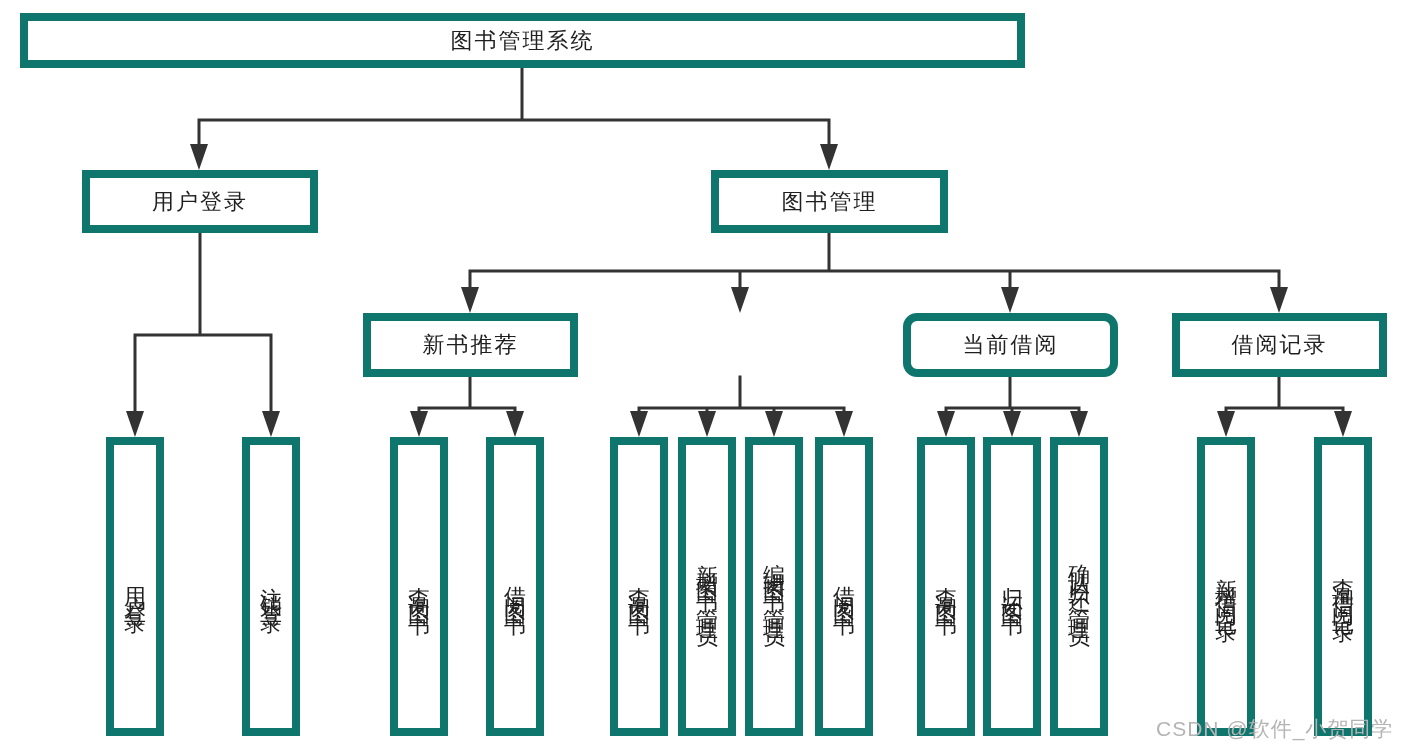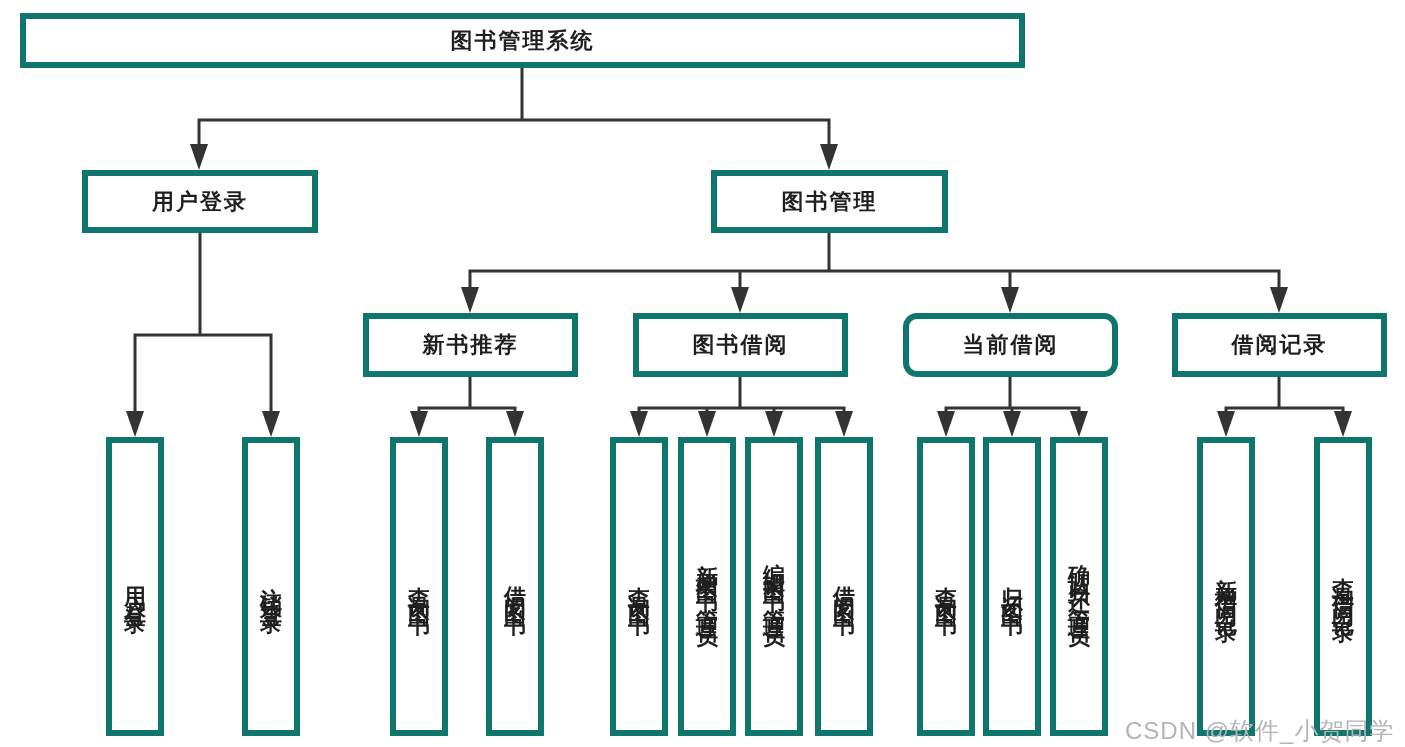--- a/index.html
+++ b/index.html
@@ -14,29 +14,28 @@
   }
   #wires {
     position: absolute;
     left: 0; top: 0;
     width: 1405px; height: 747px;
     pointer-events: none;
   }
   .node {
     position: absolute;
     box-sizing: border-box;
-    border: 6px solid #0f766e;
+    border: 8px solid #0f766e;
     background: #ffffff;
     display: flex;
     align-items: center;
     justify-content: center;
     font-size: 22px;
     letter-spacing: 2px;
     white-space: nowrap;
-    font-weight: bold;
   }
   .leaf { letter-spacing: 0; }
   .leaf .vtext {
     writing-mode: vertical-rl;
     text-orientation: upright;
     letter-spacing: 9px;
     font-size: 22px;
     line-height: 1;
   }
   
@@ -54,23 +53,23 @@
   .leaf { top: 437px; width: 58px; height: 299px; }
   .n-a1 { left: 106px; }  .n-a2 { left: 242px; }
   .n-b1 { left: 390px; }  .n-b2 { left: 486px; }
   .n-c1 { left: 610px; }  .n-c2 { left: 678px; }
   .n-c3 { left: 745px; }  .n-c4 { left: 815px; }
   .n-d1 { left: 917px; }  .n-d2 { left: 983px; }
   .n-d3 { left: 1050px; }
   .n-e1 { left: 1197px; } .n-e2 { left: 1314px; }
   #watermark {
     position: absolute;
-    left: 1125px;
+    left: 1156px;
     top: 715px;
-    font-size: 24px;
+    font-size: 21px;
     letter-spacing: 1px;
     color: #b4b4b4;
     white-space: nowrap;
   }
 </style>
 </head>
 <body>
 
 <div id="stage">
 
@@ -95,21 +94,20 @@
              M1070,411 L1088,411 L1079,437 Z
              M1217,411 L1235,411 L1226,437 Z  M1334,411 L1352,411 L1343,437 Z"></path>
   </svg>
 
   <div class="node n-root">图书管理系统</div>
 
   <div class="node n-login">用户登录</div>
   <div class="node n-l3 n-l3-1">新书推荐</div>
 
   <div class="node n-mgmt">图书管理</div>
-  <div class="node n-l3 n-l3-2">图书借阅</div>
   <div class="node n-l3 n-l3-3">当前借阅</div>
   <div class="node n-l3 n-l3-4">借阅记录</div>
 
   <div class="node leaf n-a1">
     <span class="vtext">用户登录</span>
   </div>
   <div class="node leaf n-a2">
     <span class="vtext">注销登录</span>
   </div>
 

